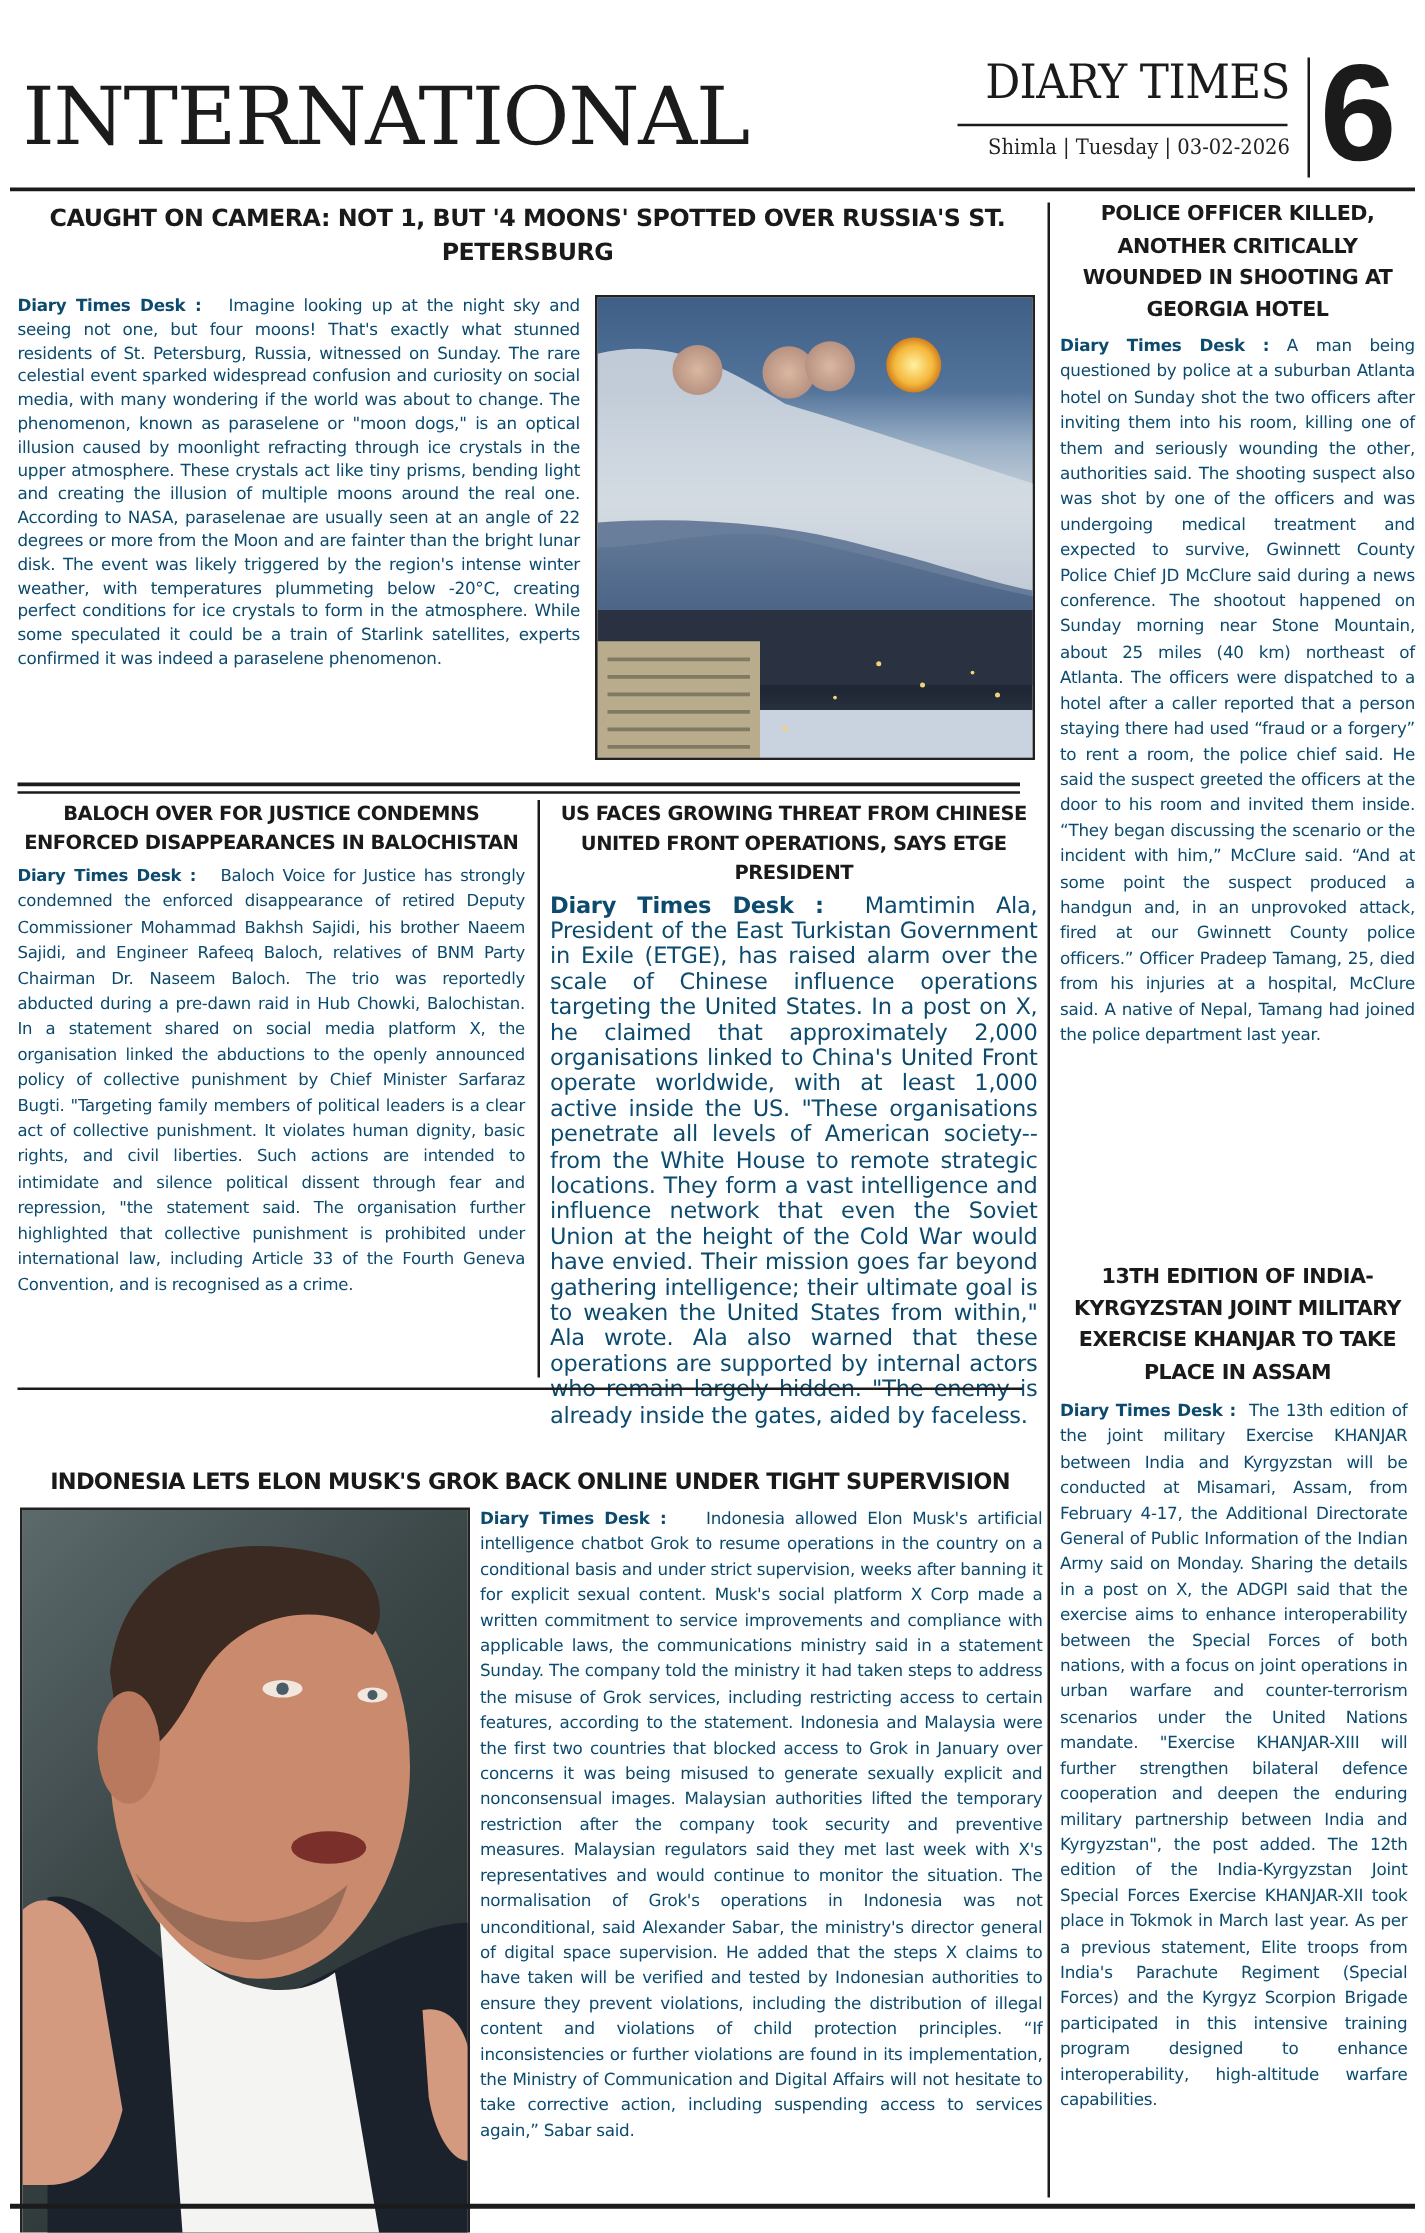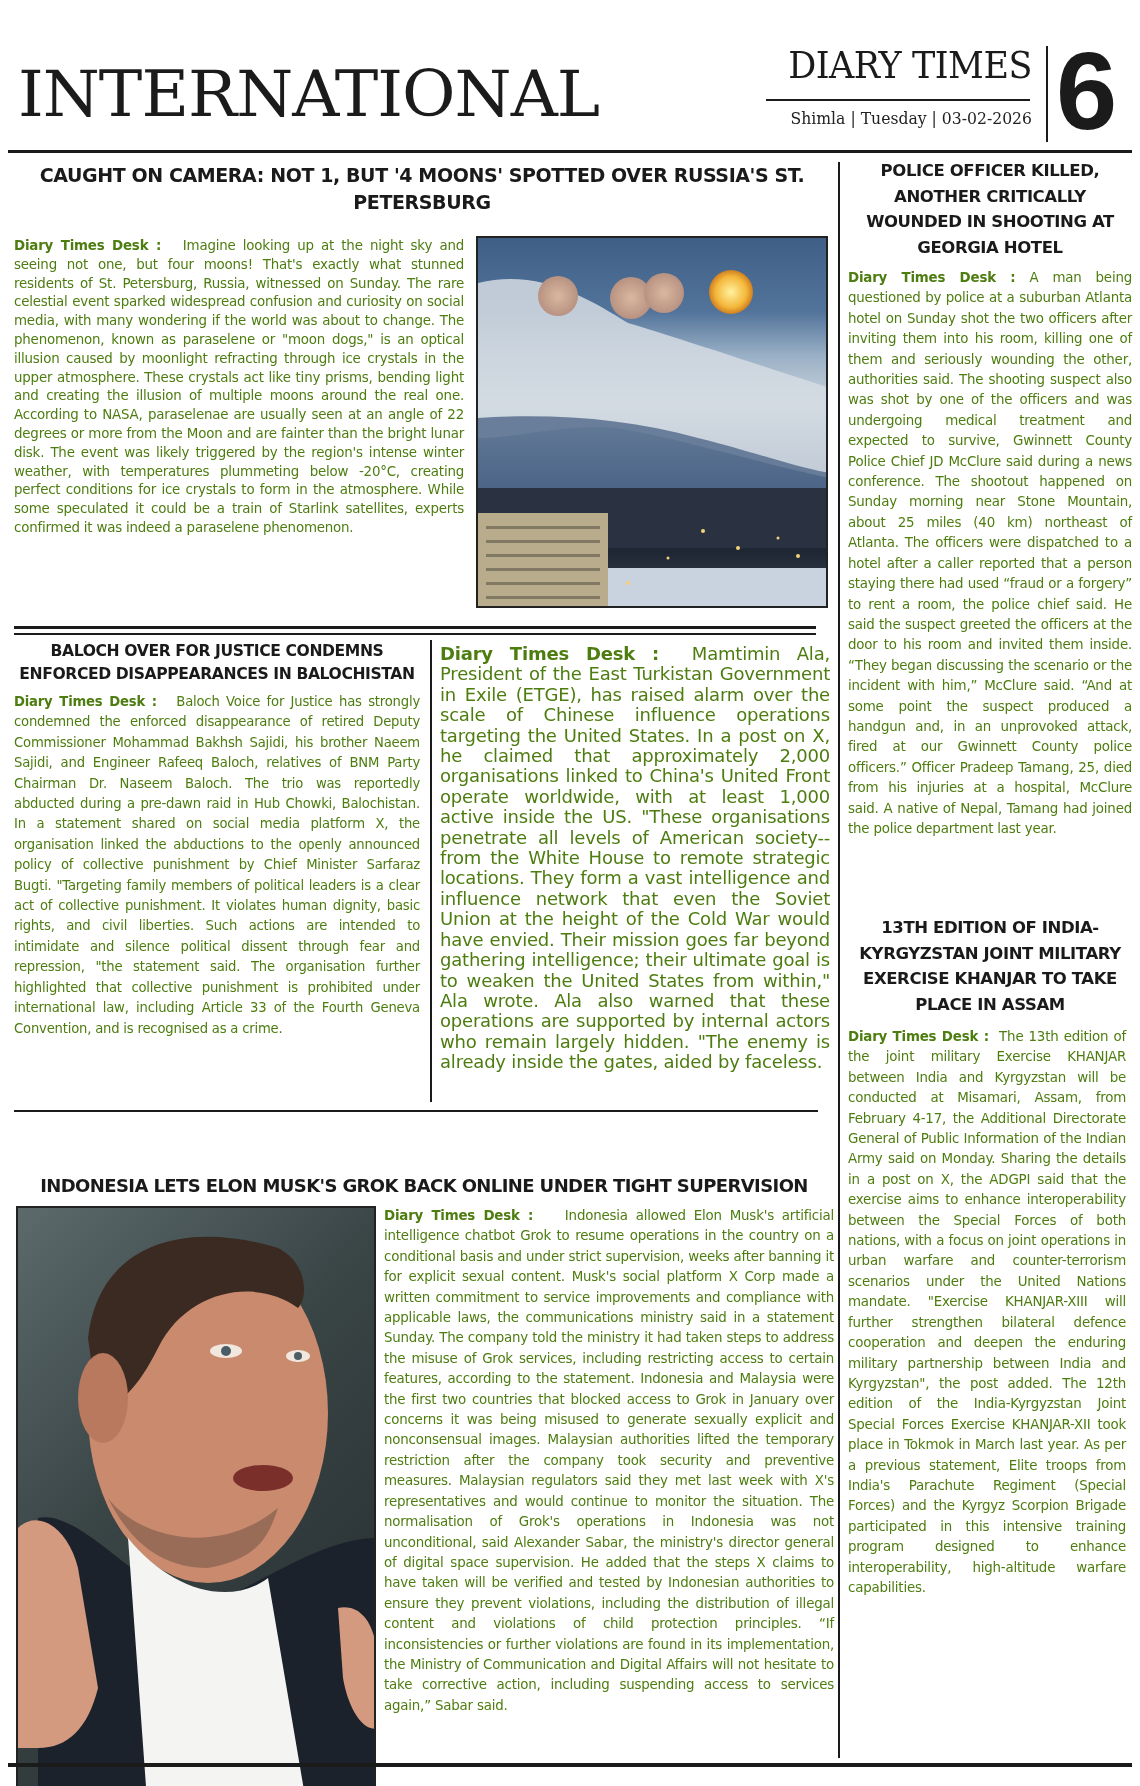--- a/index.html
+++ b/index.html
@@ -32,21 +32,21 @@
     font-family: "Liberation Sans", sans-serif; font-weight: bold; font-size: 110px; line-height: 1; color: #1b1b1b;
   }
   .top-rule { position: absolute; left: 8px; top: 150px; width: 1124px; height: 3px; background: #1b1b1b; }
 
   
   .headline {
     font-family: "DejaVu Sans", sans-serif; font-weight: bold; color: #1a1a1a;
     text-align: center; letter-spacing: -0.4px;
   }
   .body-text {
-    font-family: "DejaVu Sans", sans-serif; color: #4d7c0f;
+    font-family: "DejaVu Sans", sans-serif; color: #0c4a6e;
     text-align: justify; letter-spacing: -0.2px;
   }
   .desk { font-weight: bold; }
 
   .article { position: absolute; }
   .img-box { position: absolute; border: 2px solid #222; overflow: hidden; }
 
   
   .vrule { position: absolute; background: #1b1b1b; width: 2px; }
   .hrule { position: absolute; background: #1b1b1b; height: 2px; }
@@ -118,39 +118,40 @@
 <div class="vrule" style="left:838px; top:162px; height:1596px;"></div>
 
 <article class="article" style="left:848px; top:158px; width:284px;">
   <h2 class="headline" style="font-size:16.5px; line-height:25.5px; padding:0 14px;">POLICE OFFICER KILLED, ANOTHER CRITICALLY WOUNDED IN SHOOTING AT GEORGIA HOTEL</h2>
   <p class="body-text" style="margin-top:8px; font-size:13.4px; line-height:20.4px;">
     <span class="desk">Diary Times Desk :</span>
     <span>A man being questioned by police at a suburban Atlanta hotel on Sunday shot the two officers after inviting them into his room, killing one of them and seriously wounding the other, authorities said. The shooting suspect also was shot by one of the officers and was undergoing medical treatment and expected to survive, Gwinnett County Police Chief JD McClure said during a news conference. The shootout happened on Sunday morning near Stone Mountain, about 25 miles (40 km) northeast of Atlanta. The officers were dispatched to a hotel after a caller reported that a person staying there had used “fraud or a forgery” to rent a room, the police chief said. He said the suspect greeted the officers at the door to his room and invited them inside. “They began discussing the scenario or the incident with him,” McClure said. “And at some point the suspect produced a handgun and, in an unprovoked attack, fired at our Gwinnett County police officers.” Officer Pradeep Tamang, 25, died from his injuries at a hospital, McClure said. A native of Nepal, Tamang had joined the police department last year.</span>
   </p>
 </article>
 
-<article class="article" style="left:848px; top:915px; width:284px;">
+<article class="article" style="left:848px; top:1008px; width:284px;">
   <h2 class="headline" style="font-size:16.5px; line-height:25.5px; padding:0 4px;">13TH EDITION OF INDIA-KYRGYZSTAN JOINT MILITARY EXERCISE KHANJAR TO TAKE PLACE IN ASSAM</h2>
   <p class="body-text" style="margin-top:10px; font-size:13.4px; line-height:20.4px; padding-right:6px;">
     <span class="desk">Diary Times Desk :</span>&nbsp;
     <span>The 13th edition of the joint military Exercise KHANJAR between India and Kyrgyzstan will be conducted at Misamari, Assam, from February 4-17, the Additional Directorate General of Public Information of the Indian Army said on Monday. Sharing the details in a post on X, the ADGPI said that the exercise aims to enhance interoperability between the Special Forces of both nations, with a focus on joint operations in urban warfare and counter-terrorism scenarios under the United Nations mandate. "Exercise KHANJAR-XIII will further strengthen bilateral defence cooperation and deepen the enduring military partnership between India and Kyrgyzstan", the post added. The 12th edition of the India-Kyrgyzstan Joint Special Forces Exercise KHANJAR-XII took place in Tokmok in March last year. As per a previous statement, Elite troops from India's Parachute Regiment (Special Forces) and the Kyrgyz Scorpion Brigade participated in this intensive training program designed to enhance interoperability, high-altitude warfare capabilities.</span>
   </p>
 </article>
 
 <article class="article" style="left:14px; top:640px; width:406px;">
   <h2 class="headline" style="font-size:15.6px; line-height:23px;">BALOCH OVER FOR JUSTICE CONDEMNS ENFORCED DISAPPEARANCES IN BALOCHISTAN</h2>
   <p class="body-text" style="margin-top:6px; font-size:13.2px; line-height:20.4px;">
     <span class="desk">Diary Times Desk :</span>&nbsp;&nbsp;
     <span>Baloch Voice for Justice has strongly condemned the enforced disappearance of retired Deputy Commissioner Mohammad Bakhsh Sajidi, his brother Naeem Sajidi, and Engineer Rafeeq Baloch, relatives of BNM Party Chairman Dr. Naseem Baloch. The trio was reportedly abducted during a pre-dawn raid in Hub Chowki, Balochistan. In a statement shared on social media platform X, the organisation linked the abductions to the openly announced policy of collective punishment by Chief Minister Sarfaraz Bugti. "Targeting family members of political leaders is a clear act of collective punishment. It violates human dignity, basic rights, and civil liberties. Such actions are intended to intimidate and silence political dissent through fear and repression, "the statement said. The organisation further highlighted that collective punishment is prohibited under international law, including Article 33 of the Fourth Geneva Convention, and is recognised as a crime.</span>
   </p>
 </article>
 
 <div class="vrule" style="left:430px; top:640px; height:462px;"></div>
 
 <article class="article" style="left:440px; top:640px; width:390px;">
+  <h2 class="headline" style="font-size:15.6px; line-height:23.5px;">US FACES GROWING THREAT FROM CHINESE UNITED FRONT OPERATIONS, SAYS ETGE PRESIDENT</h2>
   <p class="body-text" style="margin-top:4px; font-size:18px; line-height:20.4px;">
     <span class="desk">Diary Times Desk :</span>&nbsp;
     <span>Mamtimin Ala, President of the East Turkistan Government in Exile (ETGE), has raised alarm over the scale of Chinese influence operations targeting the United States. In a post on X, he claimed that approximately 2,000 organisations linked to China's United Front operate worldwide, with at least 1,000 active inside the US. "These organisations penetrate all levels of American society--from the White House to remote strategic locations. They form a vast intelligence and influence network that even the Soviet Union at the height of the Cold War would have envied. Their mission goes far beyond gathering intelligence; their ultimate goal is to weaken the United States from within," Ala wrote. Ala also warned that these operations are supported by internal actors who remain largely hidden. "The enemy is already inside the gates, aided by faceless.</span>
   </p>
 </article>
 
 <div class="hrule" style="left:14px; top:1110px; width:804px;"></div>
 
 <article class="article" style="left:14px; top:1172px; width:820px;">
   <h2 class="headline" style="font-size:18px; line-height:28px; letter-spacing:-0.6px;">INDONESIA LETS ELON MUSK'S GROK BACK ONLINE UNDER TIGHT SUPERVISION</h2>

